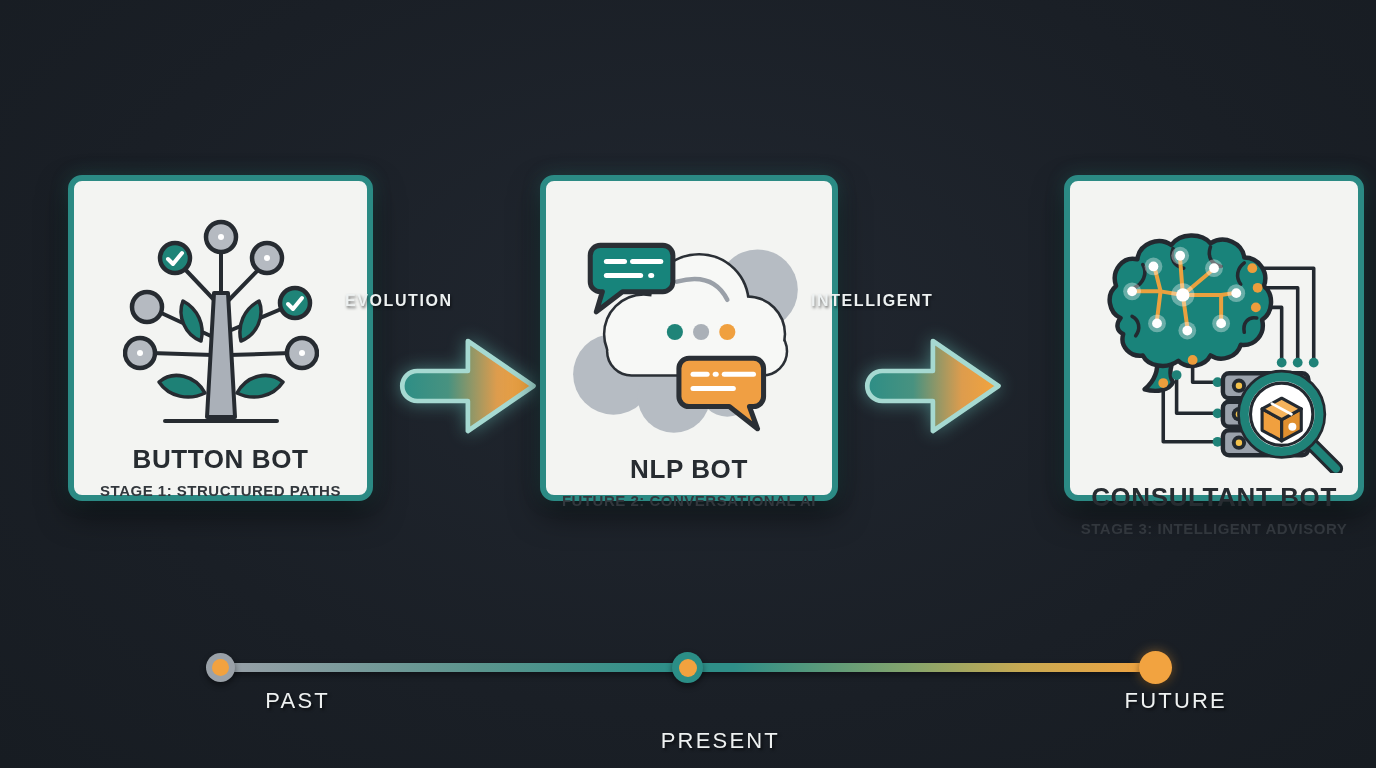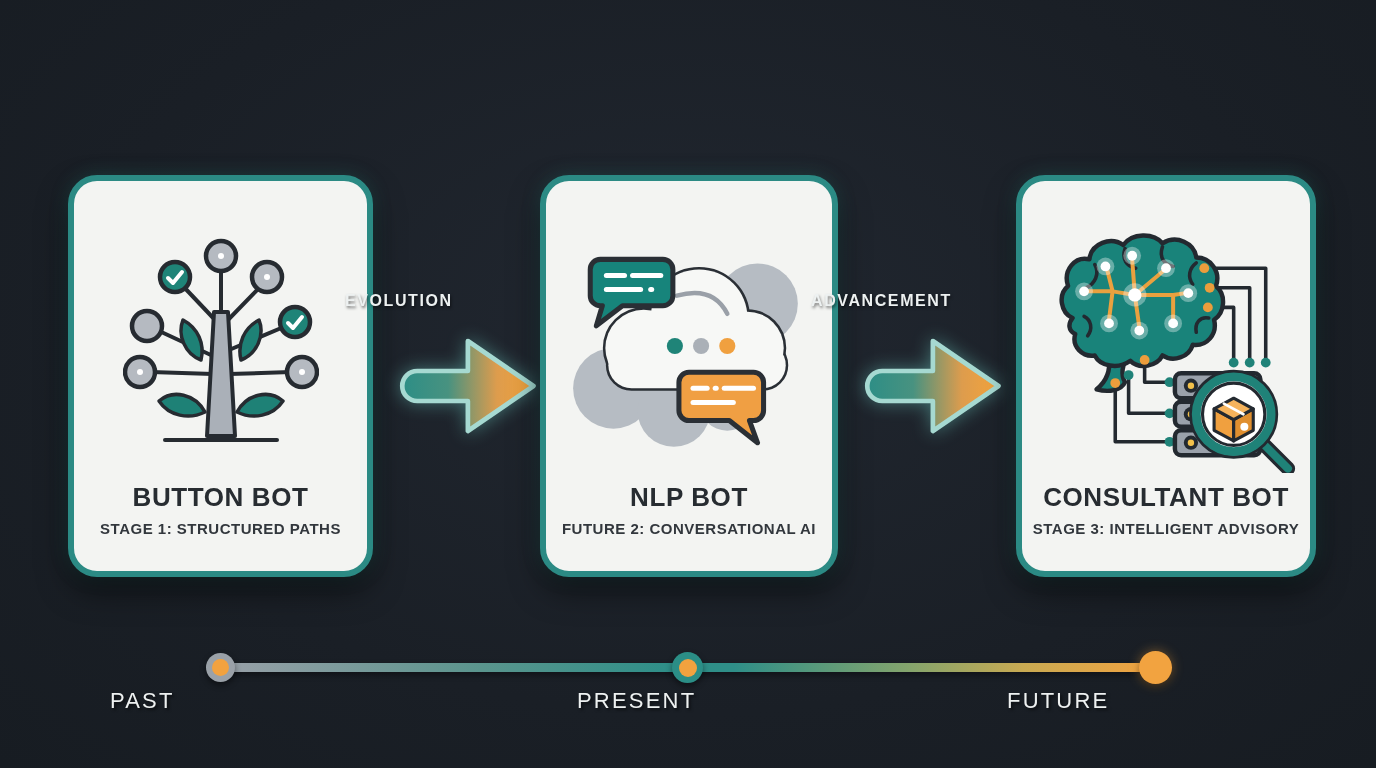--- a/index.html
+++ b/index.html
@@ -9,30 +9,30 @@
     background:#14191f;
     overflow:hidden;
   }
   .canvas {
     position:relative; width:1376px; height:768px;
     background:radial-gradient(ellipse at 50% 42%, #212730 0%, #1a1f26 62%, #171c22 100%);
   }
 
   
   .card {
-    position:absolute; top:175px; height:402px;
+    position:absolute; top:175px; height:326px;
     background:#f3f4f2;
     border:6px solid #2b8a84;
-    border-radius:29px;
+    border-radius:14px;
     box-shadow:0 14px 30px rgba(0,0,0,.5), 0 0 18px rgba(46,150,140,.28);
     display:flex; flex-direction:column; align-items:center;
   }
   .card-1 { left:68px;  width:305px; }
   .card-2 { left:540px; width:298px; }
-  .card-3 { left:1016px;width:300px; }
+  .card-3 { left:1064px;width:300px; }
 
   .icon-wrap {
     height:256px; margin-top:34px; width:100%;
     display:flex; align-items:center; justify-content:center;
   }
   .card-title {
     font-size:26px; font-weight:700; letter-spacing:.6px;
     color:#272c31; margin-top:10px; line-height:32px; white-space:nowrap;
   }
   .card-subtitle {
@@ -63,26 +63,26 @@
     box-shadow:0 3px 6px rgba(0,0,0,.4);
   }
   .tl-node { position:absolute; border-radius:50%; display:flex; align-items:center; justify-content:center; }
   .tl-node .core { border-radius:50%; background:#f2a23f; }
   .tl-node-past    { left:206px; top:653px; width:29px; height:29px; background:#9aa1a8; box-shadow:0 3px 6px rgba(0,0,0,.45); }
   .tl-node-past .core { width:17px; height:17px; }
   .tl-node-present { left:672px; top:652px; width:31px; height:31px; background:#2b8e86; box-shadow:0 3px 6px rgba(0,0,0,.45); }
   .tl-node-present .core { width:18px; height:18px; }
   .tl-node-future  { left:1139px; top:651px; width:33px; height:33px; background:#f2a340; box-shadow:0 0 12px rgba(242,163,64,.45), 0 3px 6px rgba(0,0,0,.45); }
   .tl-label {
-    position:absolute; top:688px; width:220px; text-align:left;
+    position:absolute; top:688px; width:220px; text-align:right;
     color:#eef1f1; font-size:22px; font-weight:500; letter-spacing:2.2px;
     text-shadow:2px 2px 3px rgba(0,0,0,.55);
   }
   .tl-label-past    { left:110px; }
-  .tl-label-present { left:577px; }
+  .tl-label-present { left:560px;margin-top:40px; }
   .tl-label-future  { left:1007px; }
 </style>
 </head>
 <body>
 
 <div class="canvas">
 
   <section class="card card-1">
     <div class="icon-wrap">
       <svg width="196" height="218" viewBox="0 0 196 218">
@@ -195,21 +195,21 @@
           <line x1="156" y1="158" x2="157" y2="158"></line>
           <line x1="165" y1="158" x2="194" y2="158"></line>
           <line x1="134" y1="172" x2="174" y2="172"></line>
         </g>
       </svg>
     </div>
     <h2 class="card-title">NLP BOT</h2>
     <p class="card-subtitle">FUTURE 2: CONVERSATIONAL AI</p>
   </section>
 
-  <div class="arrow-label arrow-label-2">ADVANCEMENT</div>
+  <div class="arrow-label arrow-label-2">INTELLIGENT</div>
   <div class="arrow arrow-2">
     <svg width="150" height="120" viewBox="0 0 160 124">
       <defs>
         <linearGradient id="gradB" x1="0" y1="0" x2="1" y2="0">
           <stop offset="0" stop-color="#2d8e86"></stop>
           <stop offset=".35" stop-color="#489280"></stop>
           <stop offset=".72" stop-color="#dd9c4d"></stop>
           <stop offset="1" stop-color="#f4a43c"></stop>
         </linearGradient>
       </defs>

